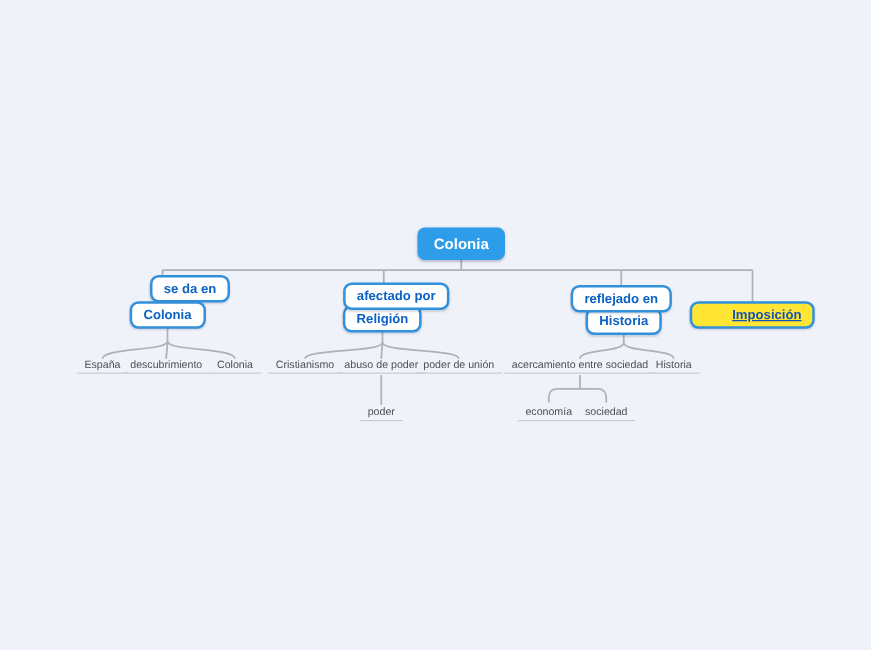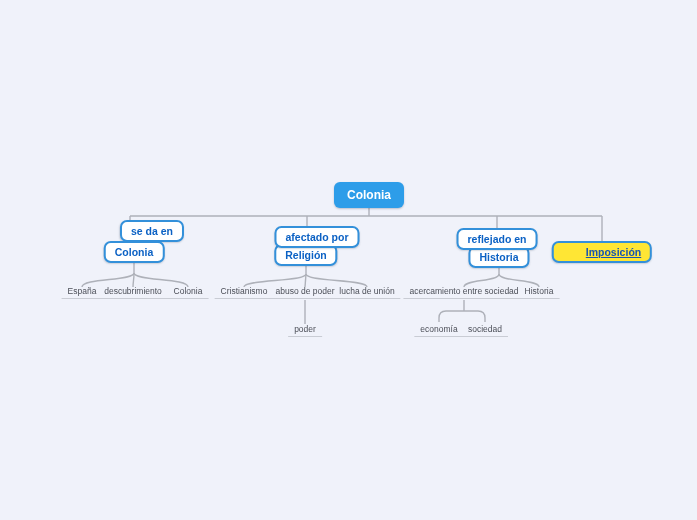--- a/index.html
+++ b/index.html
@@ -81,21 +81,21 @@
   <div class="node branch z2" style="left:152px;top:220px">se da en</div>
   <div class="node branch z3" style="left:134px;top:241px">Colonia</div>
   <span class="leaf" style="left:82px;top:286px">España</span>
   <span class="leaf" style="left:133px;top:286px">descubrimiento</span>
   <span class="leaf" style="left:188px;top:286px">Colonia</span>
 
   <div class="node branch z2" style="left:317px;top:226px">afectado por</div>
   <div class="node branch z1" style="left:306px;top:244px">Religión</div>
   <span class="leaf" style="left:244px;top:286px">Cristianismo</span>
   <span class="leaf" style="left:305px;top:286px">abuso de poder</span>
-  <span class="leaf" style="left:367px;top:286px">lucha de unión</span>
+  <span class="leaf" style="left:367px;top:286px">poder de unión</span>
   <span class="leaf" style="left:305px;top:324px">poder</span>
 
   <div class="node branch z2" style="left:497px;top:228px">reflejado en</div>
   <div class="node branch z1" style="left:499px;top:246px">Historia</div>
   <span class="leaf" style="left:464px;top:286px">acercamiento entre sociedad</span>
   <span class="leaf" style="left:539px;top:286px">Historia</span>
   <span class="leaf" style="left:439px;top:324px">economía</span>
   <span class="leaf" style="left:485px;top:324px">sociedad</span>
 
   <div class="node branch highlight" style="left:602px;top:241px">Imposición</div>

